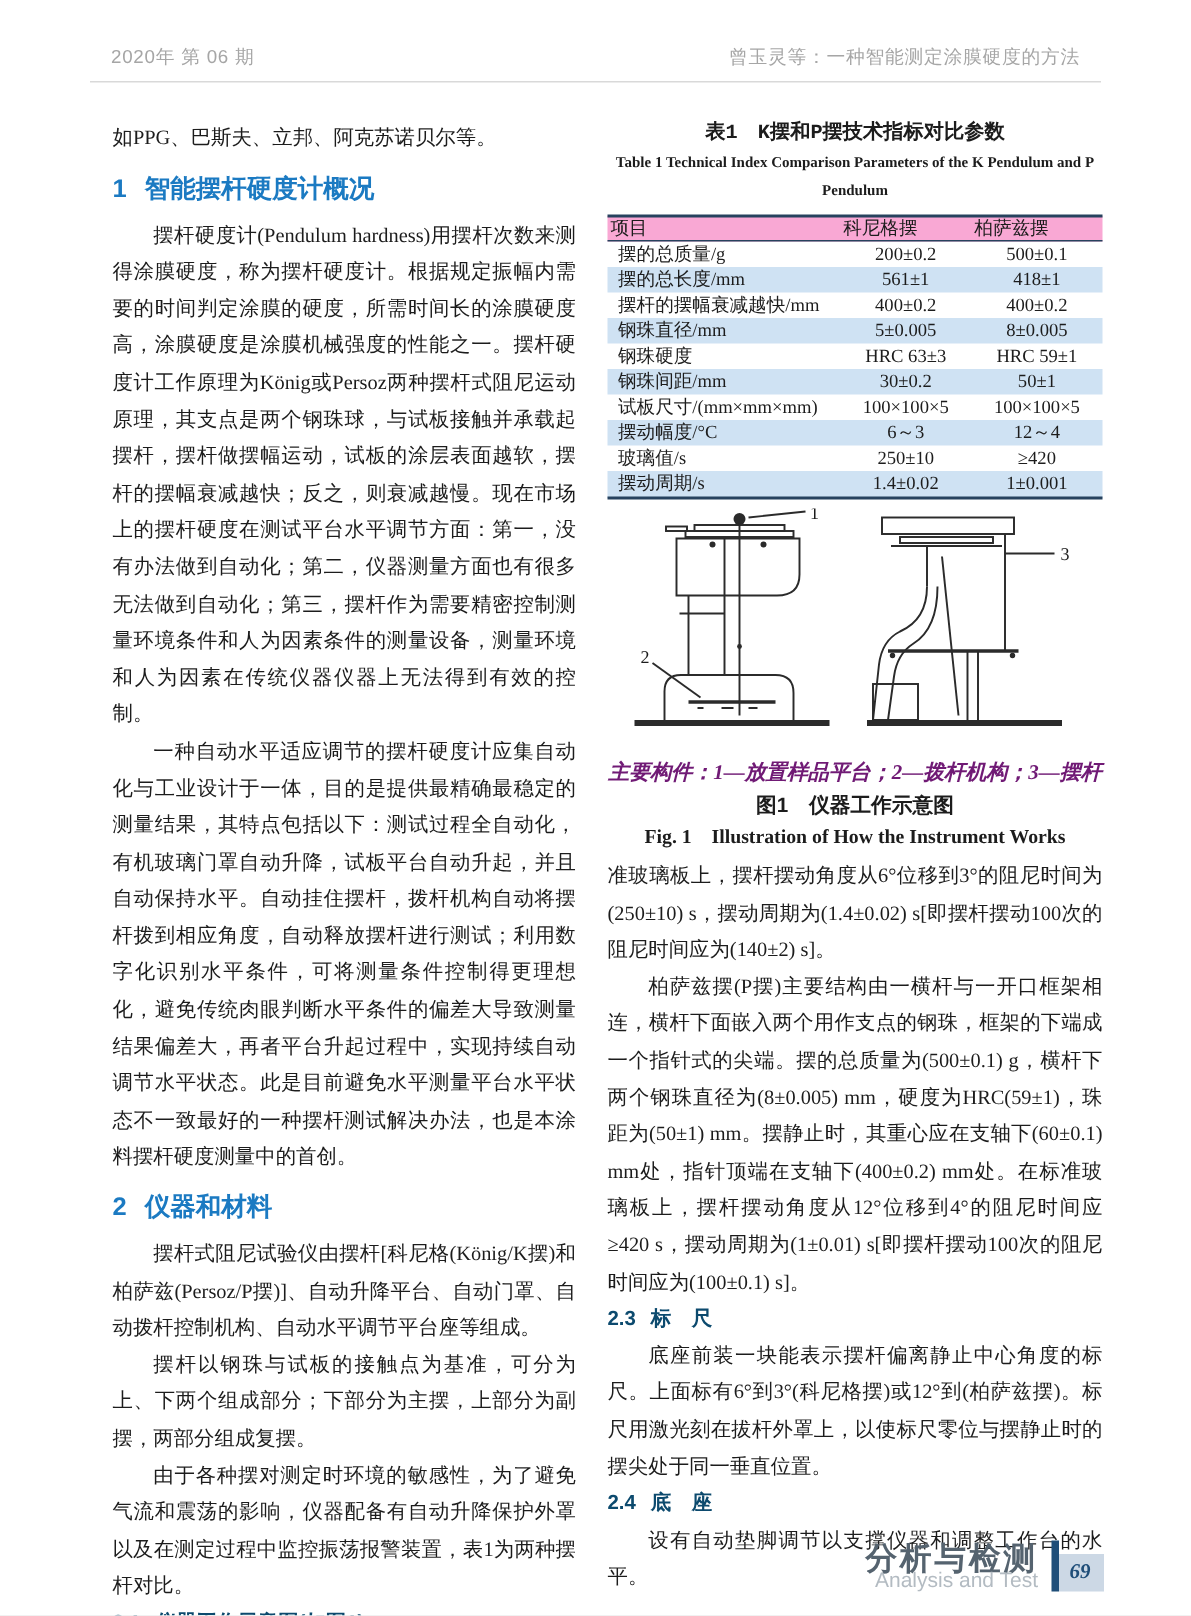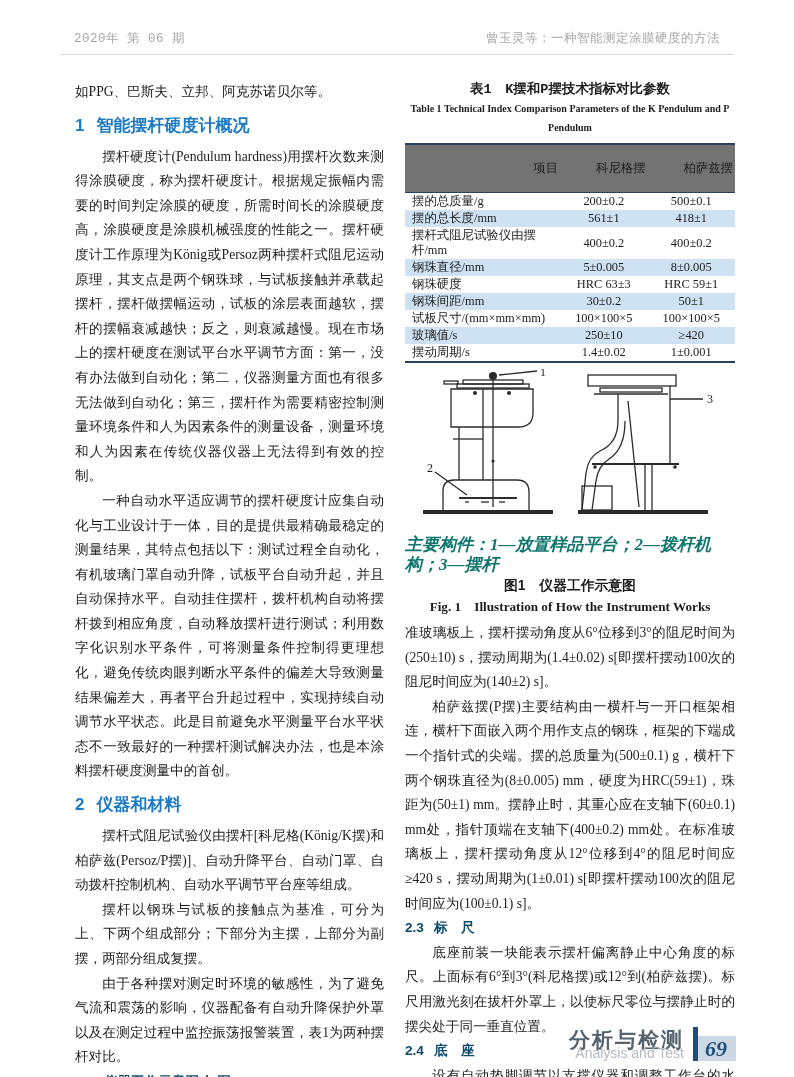--- a/index.html
+++ b/index.html
@@ -7,21 +7,21 @@
   .page {
     position:relative; width:794px; height:1077px; margin:0 auto;
     background:#ffffff; overflow:hidden;
     font-family:"Liberation Serif", serif; color:#1c1c1c;
   }
   
   .running-head {
     position:absolute; top:30px; left:60px; width:674px;
     display:flex; justify-content:space-between; align-items:flex-end;
     padding:0 14px 7px 14px; border-bottom:1px solid #d9d9d9;
-    font-family:Liberation Mono, monospace;
+    font-family:Liberation Sans, sans-serif;
     font-size:12.5px; color:#a6a6a6; letter-spacing:.5px;
   }
   
   .content {
     position:absolute; top:80px; left:75px; width:660px;
     display:flex; gap:21px;
   }
   .col-left  { width:309px; }
   .col-right { width:330px; }
   .para {
@@ -50,32 +50,32 @@
   .tbl-title-en {
     font-weight:bold; font-size:10px; text-align:center; line-height:19px;
     margin-bottom:6px;
   }
   table.spec {
     width:100%; border-collapse:collapse;
     font-size:12.4px; line-height:15px;
     border-top:2px solid #27425e; border-bottom:2px solid #27425e;
   }
   table.spec thead th {
-    background:#737373; font-weight:normal; padding:16px 2px;
-    border-bottom:1.2px solid #27425e; text-align:right;
+    background:#f9a8d4; font-weight:normal; padding:0 2px;
+    border-bottom:1.2px solid #27425e; text-align:left;
   }
   table.spec td { padding:1px 2px; text-align:center; }
   table.spec td:first-child { text-align:left; padding-left:7px; width:47%; }
   table.spec th:first-child { width:47%; }
   table.spec tbody tr:nth-child(even) { background:#cfe2f3; }
   
   .figure-wrap { margin-top:6px; text-align:center; }
   .fig-note {
-    color:#0f766e; font-size:17px; font-weight:bold; font-style:italic;
-    line-height:20px; margin-top:4px;
+    color:#701a75; font-size:14px; font-weight:bold; font-style:italic;
+    text-align:center; line-height:20px; margin-top:4px;
   }
   .fig-cap-cn {
     font-family:"Liberation Sans", sans-serif;
     font-weight:bold; font-size:13.8px; text-align:center; line-height:22px;
   }
   .fig-cap-en {
     font-weight:bold; font-size:13.2px; text-align:center; line-height:20px;
     margin-bottom:4px;
   }
   svg .ln { stroke:#2b2b2b; stroke-width:1.3; fill:none; }
@@ -96,21 +96,21 @@
   .footer-en {
     font-family:"Liberation Sans", sans-serif;
     font-size:14px; color:#b3bbc2; line-height:10px;
   }
   .footer-bar { width:5px; height:34px; background:#1f4e79; }
   .footer-pagebox {
     height:25px; margin-top:9px; padding:0 9px 0 7px;
     background:#ccd8e5; display:flex; align-items:center;
   }
   .footer-pageno {
-    font-style:italic; font-weight:bold; font-size:22px; color:#1f4e79;font-family:Liberation Serif, serif;
+    font-style:italic; font-weight:bold; font-size:14px; color:#1f4e79;font-family:Liberation Serif, serif;
   }
 </style>
 </head>
 <body>
 
 <div class="page">
 
   <div class="running-head">
     <span>2020年  第 06 期</span>
     <span>曾玉灵等：一种智能测定涂膜硬度的方法</span>
@@ -161,21 +161,21 @@
               <td>摆的总质量/g</td>
               <td>200±0.2</td>
               <td>500±0.1</td>
             </tr>
           <tr>
               <td>摆的总长度/mm</td>
               <td>561±1</td>
               <td>418±1</td>
             </tr>
           <tr>
-              <td>摆杆式阻尼试验仪由摆杆/mm</td>
+              <td>摆杆的摆幅衰减越快/mm</td>
               <td>400±0.2</td>
               <td>400±0.2</td>
             </tr>
           <tr>
               <td>钢珠直径/mm</td>
               <td>5±0.005</td>
               <td>8±0.005</td>
             </tr>
           <tr>
               <td>钢珠硬度</td>
@@ -184,20 +184,25 @@
             </tr>
           <tr>
               <td>钢珠间距/mm</td>
               <td>30±0.2</td>
               <td>50±1</td>
             </tr>
           <tr>
               <td>试板尺寸/(mm×mm×mm)</td>
               <td>100×100×5</td>
               <td>100×100×5</td>
+            </tr>
+          <tr>
+              <td>摆动幅度/°C</td>
+              <td>6～3</td>
+              <td>12～4</td>
             </tr>
           <tr>
               <td>玻璃值/s</td>
               <td>250±10</td>
               <td>≥420</td>
             </tr>
           <tr>
               <td>摆动周期/s</td>
               <td>1.4±0.02</td>
               <td>1±0.001</td>

